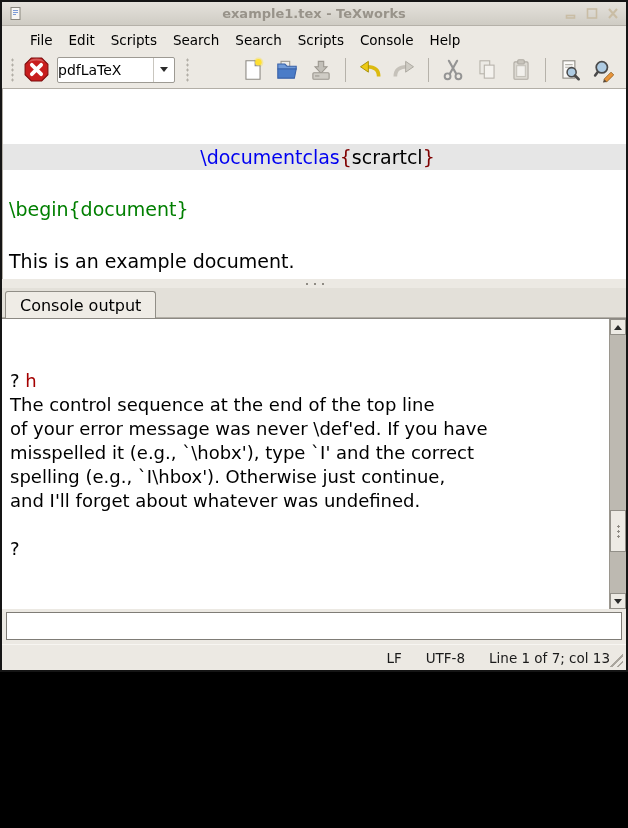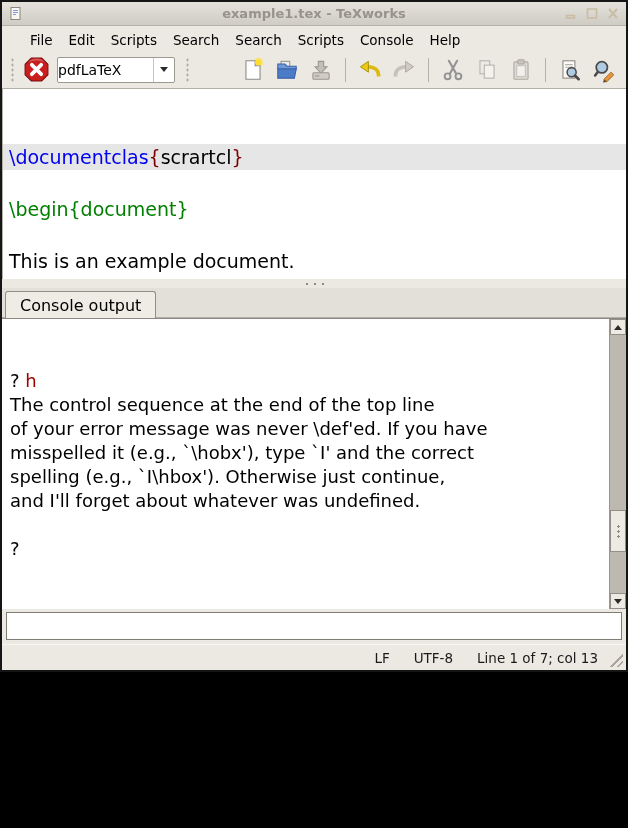--- a/index.html
+++ b/index.html
@@ -55,21 +55,21 @@
     border-right:4px solid transparent; border-top:5px solid #2b2b2b; }
   .tsep { width:1px; height:24px; background:#b6b2aa; margin:0 7px; }
   .tgap { width:42px; }
   
   .editor {
     flex:1 1 auto; background:#fff; border-left:1px solid #b3afa7;
     padding:3px 0 0 6px; font-size:19px; line-height:26px; overflow:hidden;
     white-space:pre; cursor:text;
   }
   .code-line { min-height:26px; }
-  .code-line.highlight { background:#e6e6e6; margin-left:-6px; padding-left:6px; }
+  .code-line.highlight { background:#e6e6e6; margin-left:-6px; padding-left:6px;text-align:center; }
   
   .splitter {
     flex:0 0 9px; background:#ece9e3; display:flex; align-items:center;
     justify-content:center; cursor:row-resize;
   }
   .splitter .dots {
     width:22px; height:4px;
     background-image:radial-gradient(circle,#8f8b84 1px,transparent 1.2px);
     background-size:8px 4px;
   }
@@ -118,21 +118,21 @@
   
   .input-row { flex:0 0 35px; padding:3px 4px 4px 4px; background:#ece9e3; }
   .console-input {
     width:100%; height:28px; border:1px solid #7f7c76; background:#fff;
     font-family:"DejaVu Sans", sans-serif; font-size:15px; padding:0 6px;
     outline:none;
   }
   
   .statusbar {
     flex:0 0 26px; background:#ece9e3; display:flex; align-items:center;
-    justify-content:flex-end; gap:24px; padding-right:28px; font-size:13.5px;
+    justify-content:flex-end; gap:24px; padding-right:16px; font-size:13.5px;
     color:#1a1a1a; position:relative; border-top:1px solid #f7f5f1;
   }
   .resize-grip {
     position:absolute; right:3px; bottom:3px; width:15px; height:15px;
     background:repeating-linear-gradient(135deg, transparent 0 3px, #aaa69e 3px 4.5px);
     clip-path:polygon(100% 0, 100% 100%, 0 100%);
   }
 </style>
 </head>
 <body>

